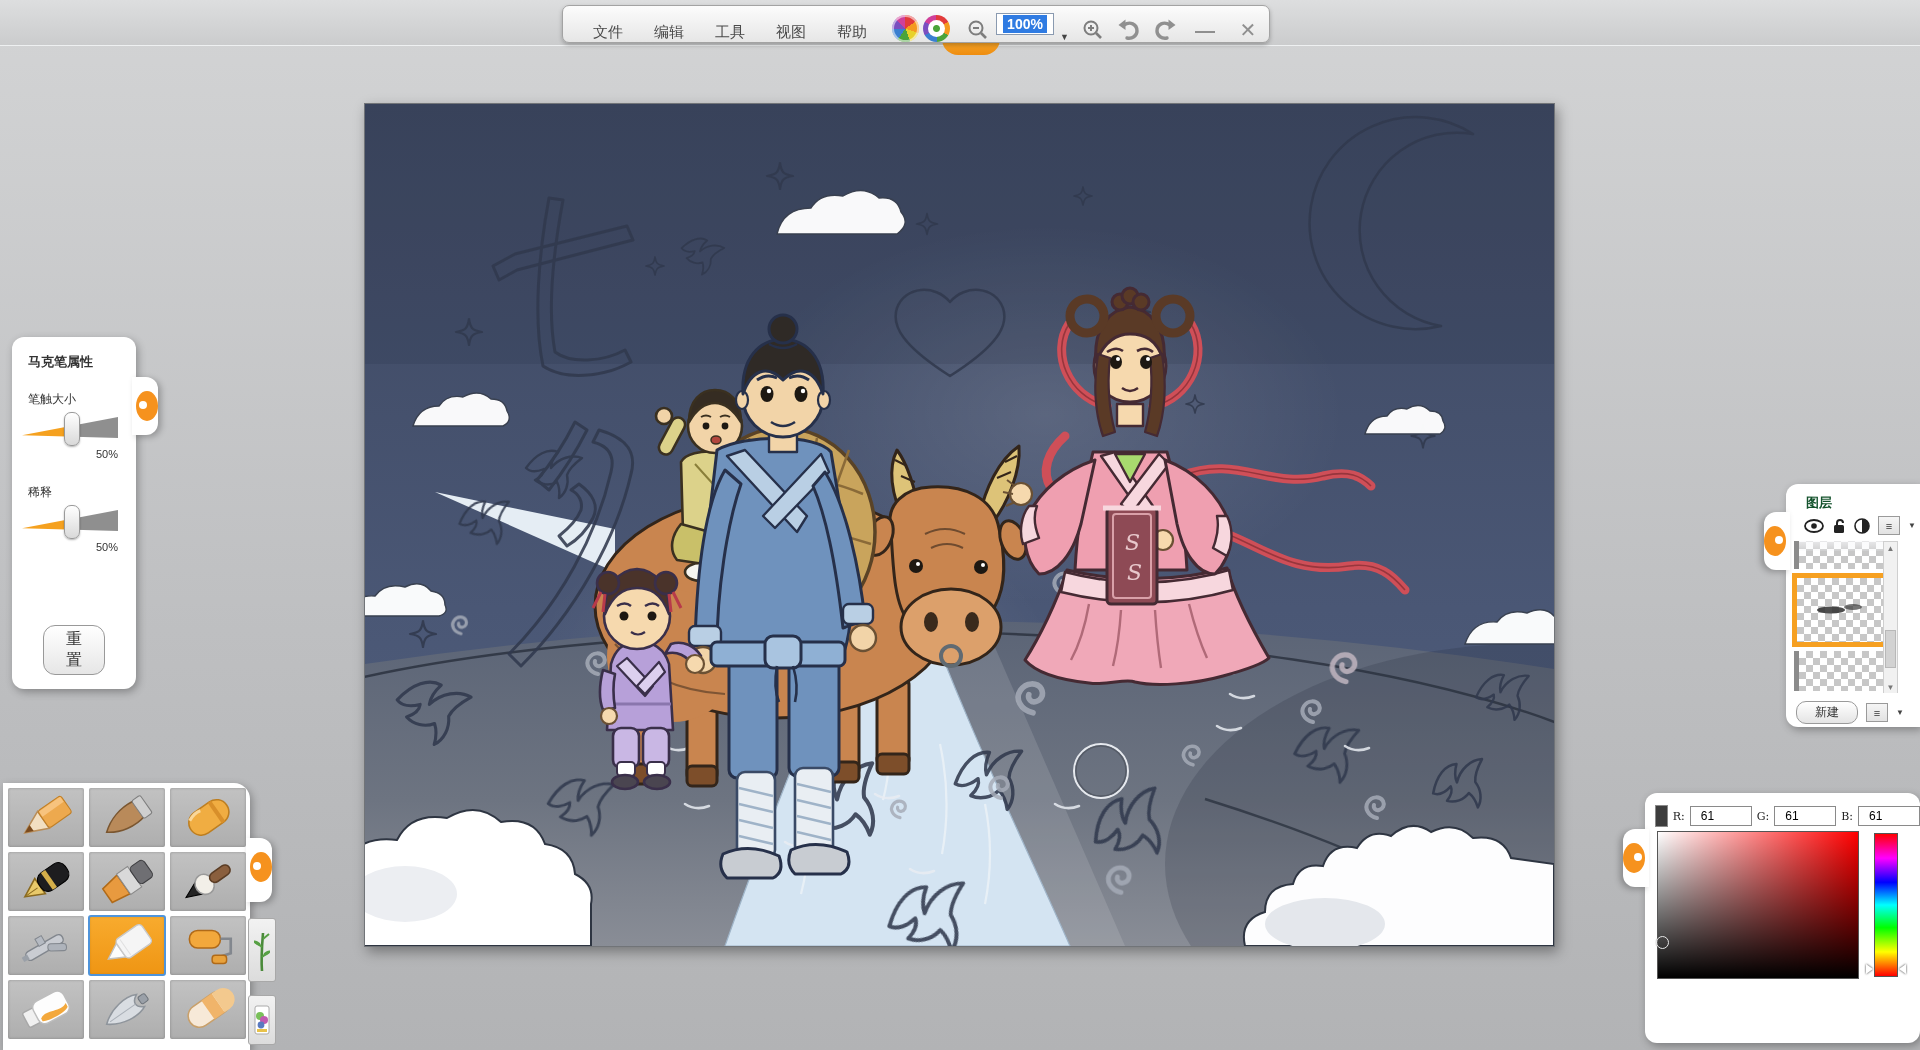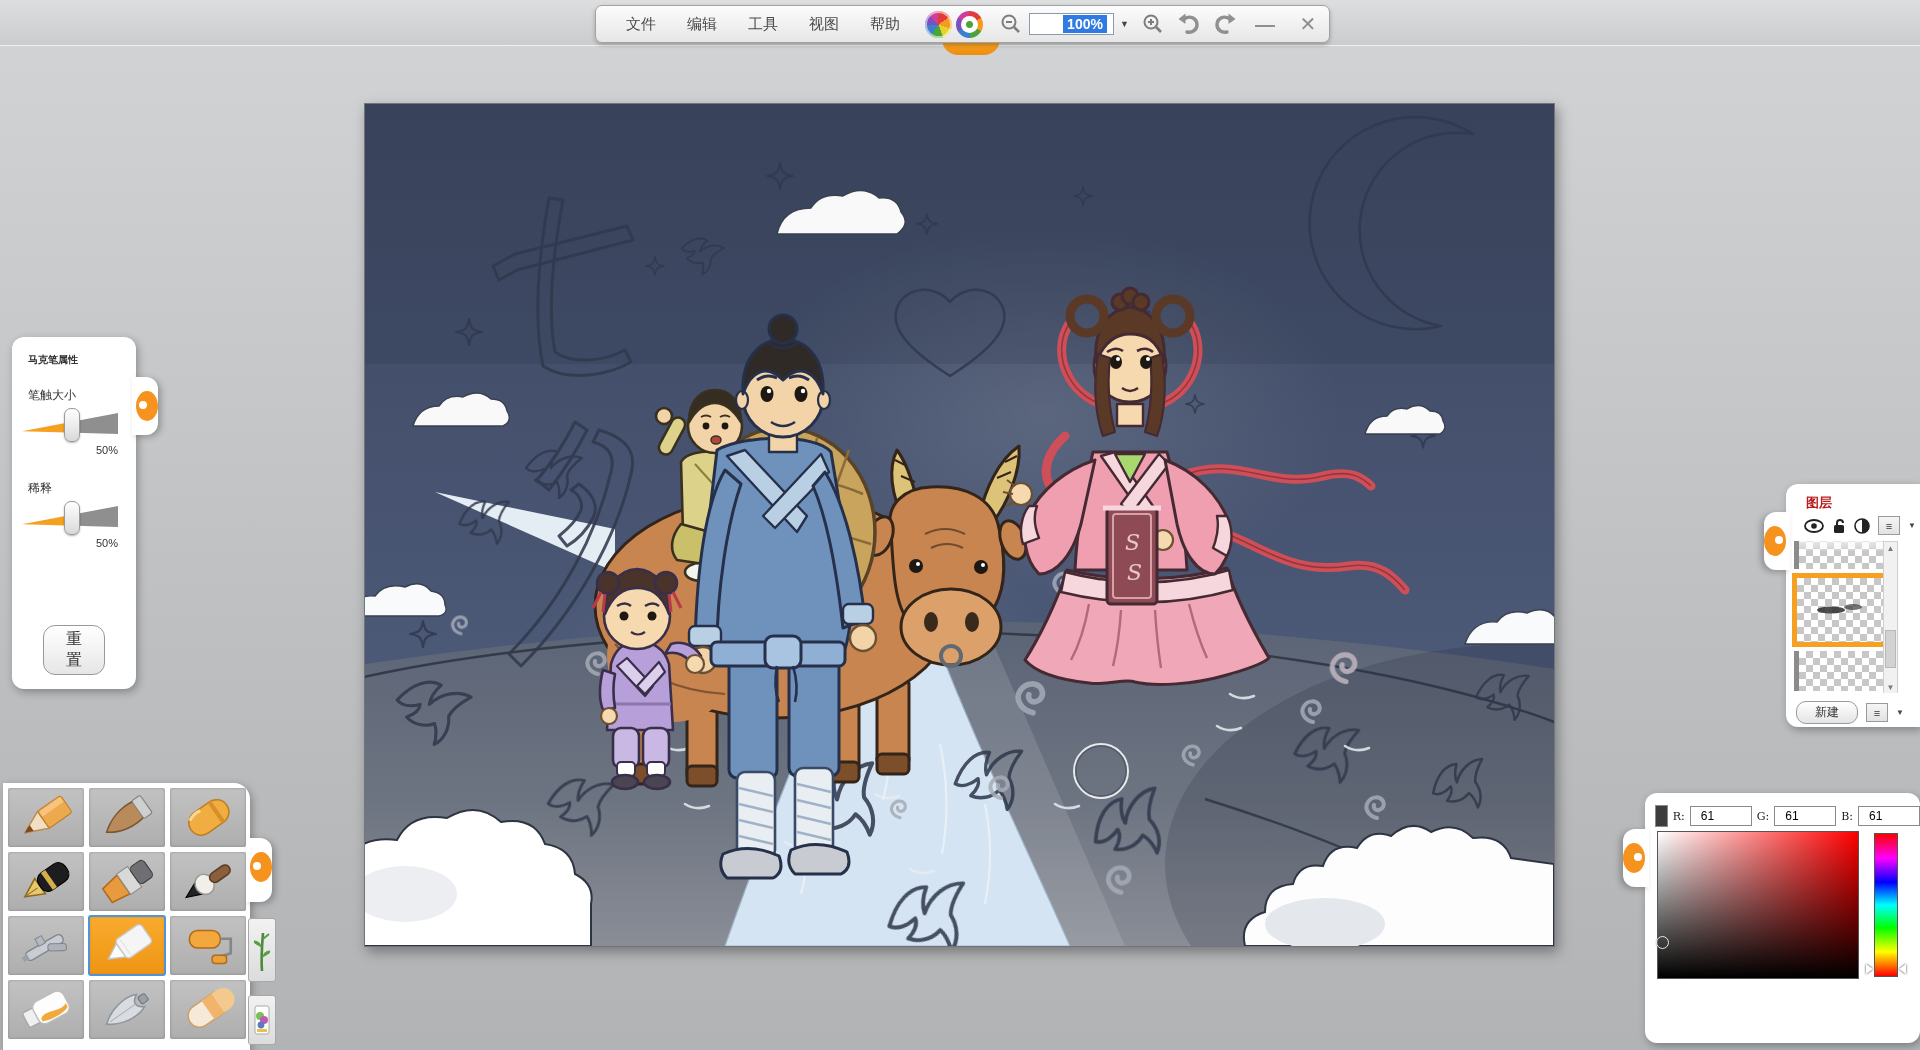--- a/index.html
+++ b/index.html
@@ -1,38 +1,38 @@
 <!DOCTYPE html>
 <html><head>
 <meta charset="utf-8">
 <style>
   html,body{margin:0;padding:0;width:1920px;height:1050px;overflow:hidden;
     font-family:"Liberation Sans","DejaVu Sans",sans-serif;
     background:linear-gradient(#d3d4d5,#bebfc1 60%,#b2b3b5);}
   .titlebar{position:absolute;left:0;top:0;width:1920px;height:45px;
     background:linear-gradient(#dddedf,#cbcccd);border-bottom:1px solid #eef0f1;}
   
-  .toolbar{position:absolute;left:595px;top:5px;height:36px;display:flex;align-items:center;
+  .toolbar{position:absolute;left:562px;top:5px;height:36px;display:flex;align-items:flex-end;
     background:linear-gradient(#fcfcfc,#e6e6e6);border:1px solid #a3a3a3;border-radius:7px;
     box-shadow:0 2px 4px rgba(0,0,0,.25);z-index:20;}
   .tb-cap{width:14px;border-radius:7px 0 0 7px;background:linear-gradient(#fff,#ececec);}
   .tb-sep{width:1px;background:#c3c3c3;box-shadow:1px 0 0 #fff;}
   .menu-btn{padding:0 15px;display:flex;align-items:center;font-size:15px;color:#4a4a4a;cursor:default;}
   .logo-wrap{display:flex;align-items:center;gap:4px;padding:0 9px;}
   .logo-c1{width:27px;height:27px;border-radius:50%;
     background:conic-gradient(#e23b3b 0 55deg,#f49a1f 0 110deg,#e8d22a 0 160deg,#4aa43a 0 215deg,#3a7fd0 0 270deg,#7a4fc0 0 315deg,#cf3f9a 0 360deg);
     box-shadow:inset 0 0 0 2px rgba(255,255,255,.55);}
   .logo-c2{width:27px;height:27px;border-radius:50%;position:relative;
     background:conic-gradient(#e23b3b 0 60deg,#f49a1f 0 120deg,#4aa43a 0 180deg,#3a7fd0 0 240deg,#7a4fc0 0 300deg,#cf3f9a 0 360deg);}
   .logo-c2::after{content:"";position:absolute;left:5px;top:5px;width:17px;height:17px;border-radius:50%;
     background:radial-gradient(circle at 50% 50%, #4aa43a 0 3px, #fff 4px);}
   .orange-blob{position:absolute;left:942px;top:38px;width:58px;height:17px;z-index:15;
     background:linear-gradient(#f8a92c,#ee8d10);border-radius:0 0 16px 16px;}
   .zoom-box{width:56px;height:20px;align-self:center;background:#fff;border:1px solid #8a9ab0;
-    display:flex;align-items:center;justify-content:center;padding-left:27px;}
+    display:flex;align-items:center;justify-content:center;}
   .zoom-val{background:#2f7be2;color:#fff;font-weight:bold;font-size:14px;padding:0 4px;line-height:18px;}
   .caret{font-size:9px;color:#444;padding:0 6px;display:flex;align-items:center;}
   .glyph-btn{width:36px;display:flex;align-items:center;justify-content:center;}
   .glyph{color:#8f8f8f;font-weight:bold;font-size:20px;}
   
   .canvas-page{position:absolute;left:364px;top:103px;width:1189px;height:842px;background:#fff;
     border:1px solid #717478;box-shadow:3px 5px 12px rgba(0,0,0,.35);z-index:1;}
   .canvas-page svg{display:block;}
   
   .panel{position:absolute;background:#fff;border-radius:12px;box-shadow:2px 3px 9px rgba(0,0,0,.3);z-index:8;}
@@ -40,21 +40,21 @@
   .side-tab.right{right:-22px;border-radius:0 12px 12px 0;box-shadow:3px 2px 6px rgba(0,0,0,.25);}
   .side-tab.left{left:-22px;border-radius:12px 0 0 12px;box-shadow:-3px 2px 6px rgba(0,0,0,.25);}
   .tab-dot{position:absolute;top:14px;width:22px;height:30px;background:#f6921e;border-radius:50%;}
   .side-tab.right .tab-dot{left:4px;}
   .side-tab.left .tab-dot{right:4px;}
   .tab-dot::after{content:"";position:absolute;top:10px;width:8px;height:8px;border-radius:50%;background:#fff;}
   .side-tab.right .tab-dot::after{left:3px;}
   .side-tab.left .tab-dot::after{right:3px;}
   
   .marker-panel{left:12px;top:337px;width:124px;height:352px;padding:0;}
-  .marker-panel h3{margin:16px 0 20px 16px;font-size:10px;font-weight:bold;color:#333;}
+  .marker-panel h3{margin:16px 0 20px 16px;font-size:13px;font-weight:bold;color:#333;}
   .slider-label{margin:14px 0 6px 16px;font-size:12px;color:#333;}
   .wedge-wrap{position:relative;margin-left:10px;width:96px;height:30px;}
   .wedge{position:absolute;left:0;top:2px;width:96px;height:24px;
     clip-path:polygon(0 80%,100% 4%,100% 92%);
     background:linear-gradient(to right,#f5a11f 0 51%,#8f8f8f 51%);}
   .handle{position:absolute;left:42px;top:-2px;width:14px;height:32px;border-radius:7px;
     background:linear-gradient(#ffffff,#d9d9d9);border:1px solid #9a9a9a;box-shadow:0 1px 2px rgba(0,0,0,.3);}
   .slider-val{margin:4px 18px 0 0;text-align:right;font-size:11px;color:#333;}
   .reset-btn{position:absolute;left:50%;transform:translateX(-50%);bottom:14px;padding:3px 18px;
     font-size:16px;color:#333;background:linear-gradient(#fff,#e6e6e6);
@@ -62,21 +62,21 @@
   
   .tool-panel{left:3px;top:783px;width:247px;height:267px;border-radius:0 16px 0 0;}
   .tool-grid{display:grid;grid-template-columns:repeat(3,76px);grid-auto-rows:59px;gap:5px;padding:5px;}
   .tool-cell{background:linear-gradient(#c2c2c2,#aeaeae);border-radius:2px;display:flex;
     align-items:center;justify-content:center;box-shadow:inset 0 0 3px rgba(0,0,0,.25);}
   .tool-cell.selected{background:linear-gradient(#f8ab2e,#ef9513);outline:2px solid #4f94da;outline-offset:-1px;}
   .mini-btn{position:absolute;width:26px;background:linear-gradient(#f2f2f2,#dcdcdc);
     border:1px solid #a8a8a8;border-radius:3px;display:flex;align-items:center;justify-content:center;}
   
   .layers-panel{left:1786px;top:484px;width:134px;height:243px;border-radius:12px 0 0 12px;}
-  .layers-panel h3{margin:10px 0 4px 20px;font-size:13px;font-weight:bold;color:#b91c1c;}
+  .layers-panel h3{margin:10px 0 4px 20px;font-size:13px;font-weight:bold;color:#14532d;}
   .layer-icons{display:flex;align-items:center;gap:8px;margin:4px 0 6px 18px;}
   .micro-btn{width:20px;height:17px;border:1px solid #9a9a9a;background:linear-gradient(#f5f5f5,#e2e2e2);
     display:flex;align-items:center;justify-content:center;font-size:11px;color:#333;}
   .layers-list{position:relative;margin:2px 0 0 6px;width:106px;height:152px;overflow:hidden;background:#fff;}
   .layer-thumb{position:relative;width:92px;margin:0 0 4px 2px;
     background:conic-gradient(#c7c7c7 25%,#fff 0 50%,#c7c7c7 0 75%,#fff 0) 0 0/14px 14px;
     border-left:5px solid #8b8b8b;border-right:5px solid #8b8b8b;}
   .layer-thumb.selected{border:5px solid #f6a021;}
   .scrollbar{position:absolute;right:0;top:0;width:13px;height:152px;background:#f1f1f1;border:1px solid #cfcfcf;}
   .scroll-arrow{height:13px;display:flex;align-items:center;justify-content:center;font-size:8px;color:#777;}

